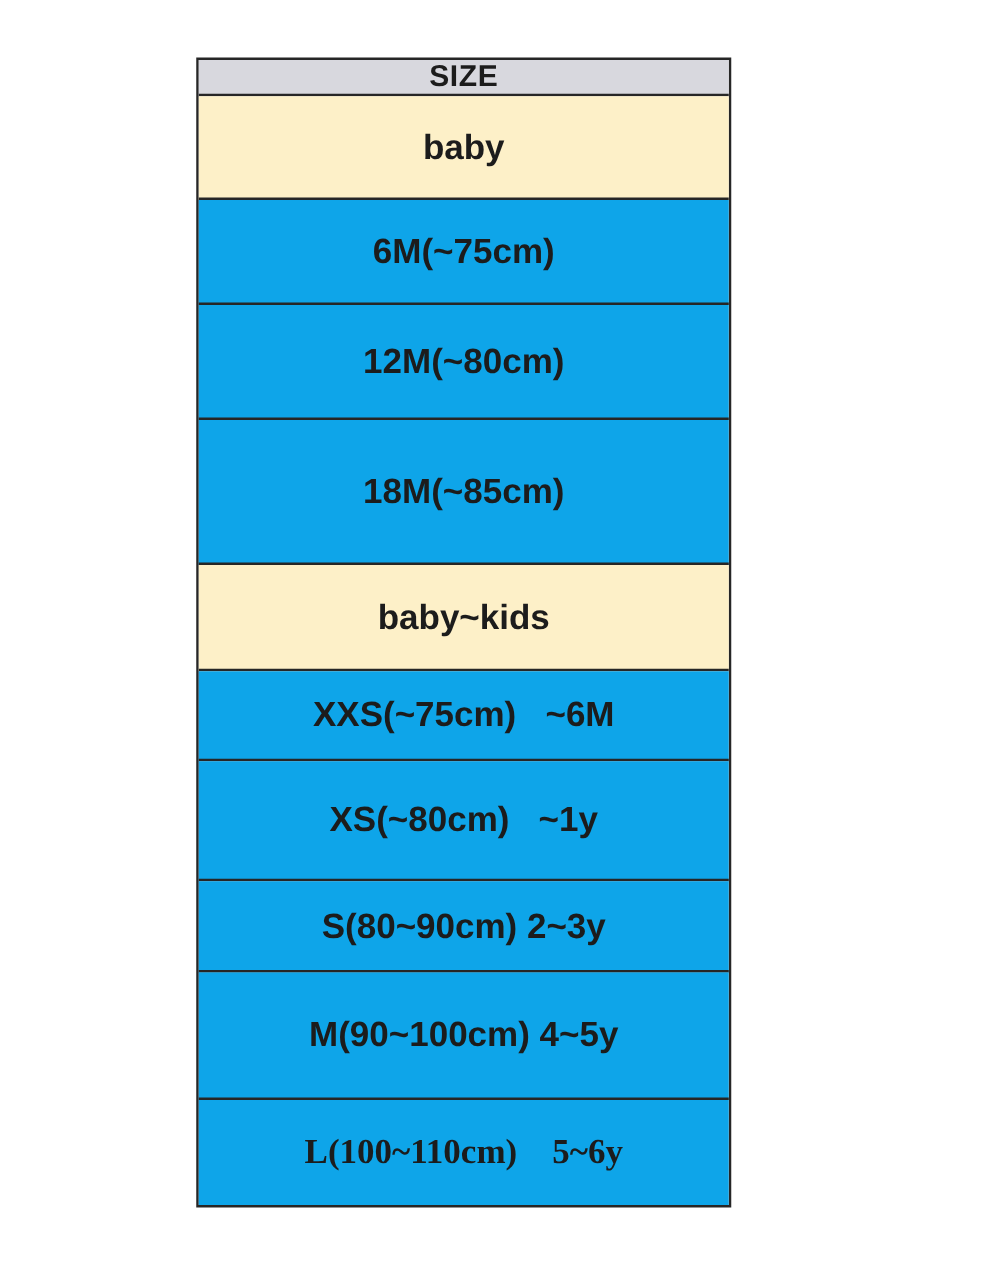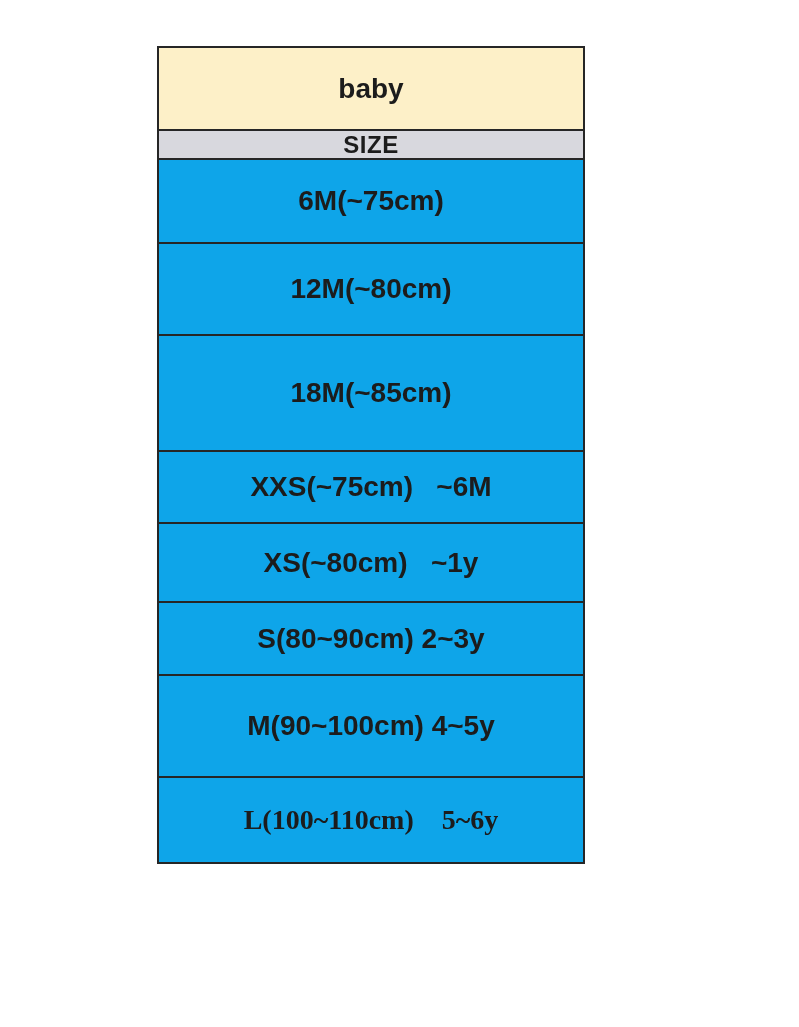--- a/index.html
+++ b/index.html
@@ -58,46 +58,49 @@
   .row.size .label {
     font-size: 28px;
   }
 </style>
 </head>
 <body>
 
 <div class="canvas">
   <div class="size-table">
 
+    <div class="row header" style="height:29px">
+      <span class="label">SIZE</span>
+    </div>
+
     <div class="row section" style="height:83px">
       <span class="label">baby</span>
-    </div>
-
-    <div class="row header" style="height:29px">
-      <span class="label">SIZE</span>
     </div>
 
     <div class="row size" style="height:84px">
       <span class="label">6M(~75cm)</span>
     </div>
 
     <div class="row size" style="height:92px">
       <span class="label">12M(~80cm)</span>
     </div>
 
     <div class="row size" style="height:116px">
       <span class="label">18M(~85cm)</span>
     </div>
 
+    <div class="row section" style="height:85px">
+      <span class="label">baby~kids</span>
+    </div>
 
     <div class="row size" style="height:72px">
       <span class="label">XXS(~75cm)   ~6M</span>
     </div>
 
-    <div class="row size" style="height:79px">
+    <div class="row size" style="height:96px">
       <span class="label">XS(~80cm)   ~1y</span>
     </div>
 
     <div class="row size" style="height:73px">
       <span class="label">S(80~90cm) 2~3y</span>
     </div>
 
     <div class="row size" style="height:102px">
       <span class="label">M(90~100cm) 4~5y</span>
     </div>

